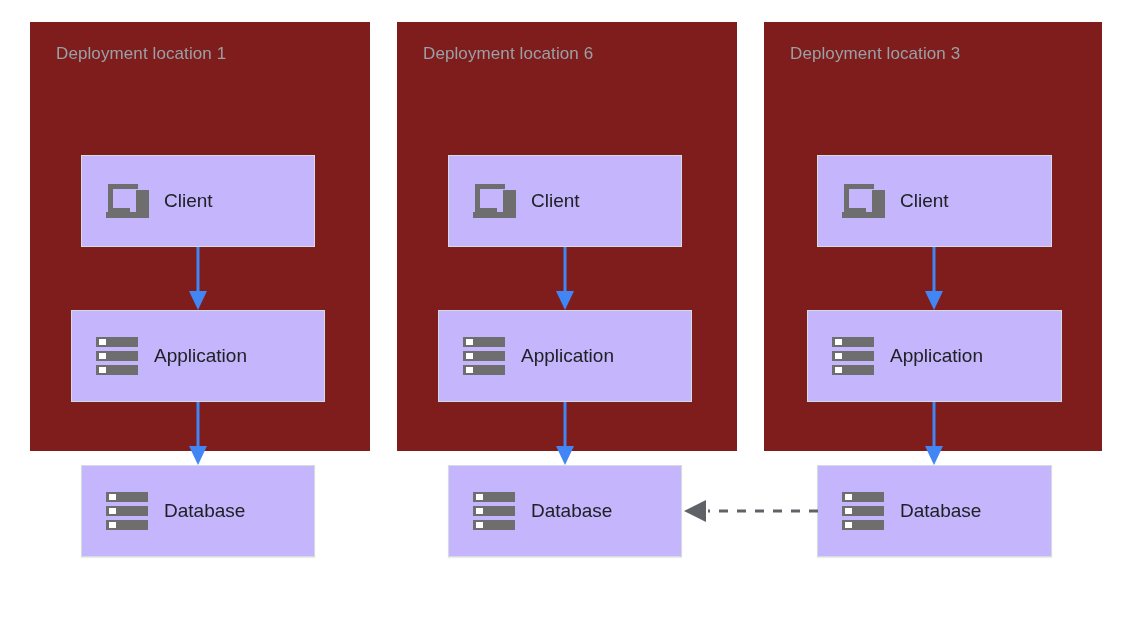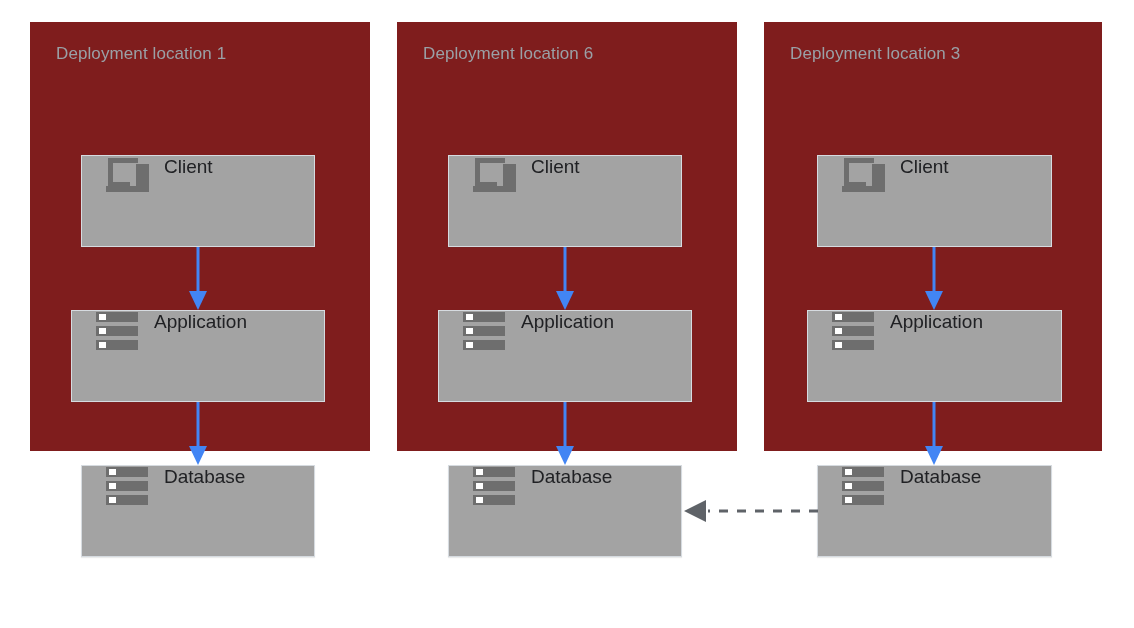--- a/index.html
+++ b/index.html
@@ -30,25 +30,25 @@
     left: 26px;
     top: 22px;
     font-size: 17px;
     color: #9aa0a6;
     letter-spacing: 0.1px;
     white-space: nowrap;
   }
   .node {
     position: absolute;
     height: 92px;
-    background: #a3a3a3;
+    background: #c4b5fd;
     border: 1px solid #d6dbe0;
     box-sizing: border-box;
     display: flex;
-    align-items: flex-start;
+    align-items: center;
     box-shadow: 0 1px 1px rgba(60,64,67,0.10);
   }
   .node .icon-wrap {
     width: 64px;
     min-width: 64px;
     display: flex;
     align-items: center;
     justify-content: center;
     margin-left: 14px;
   }

